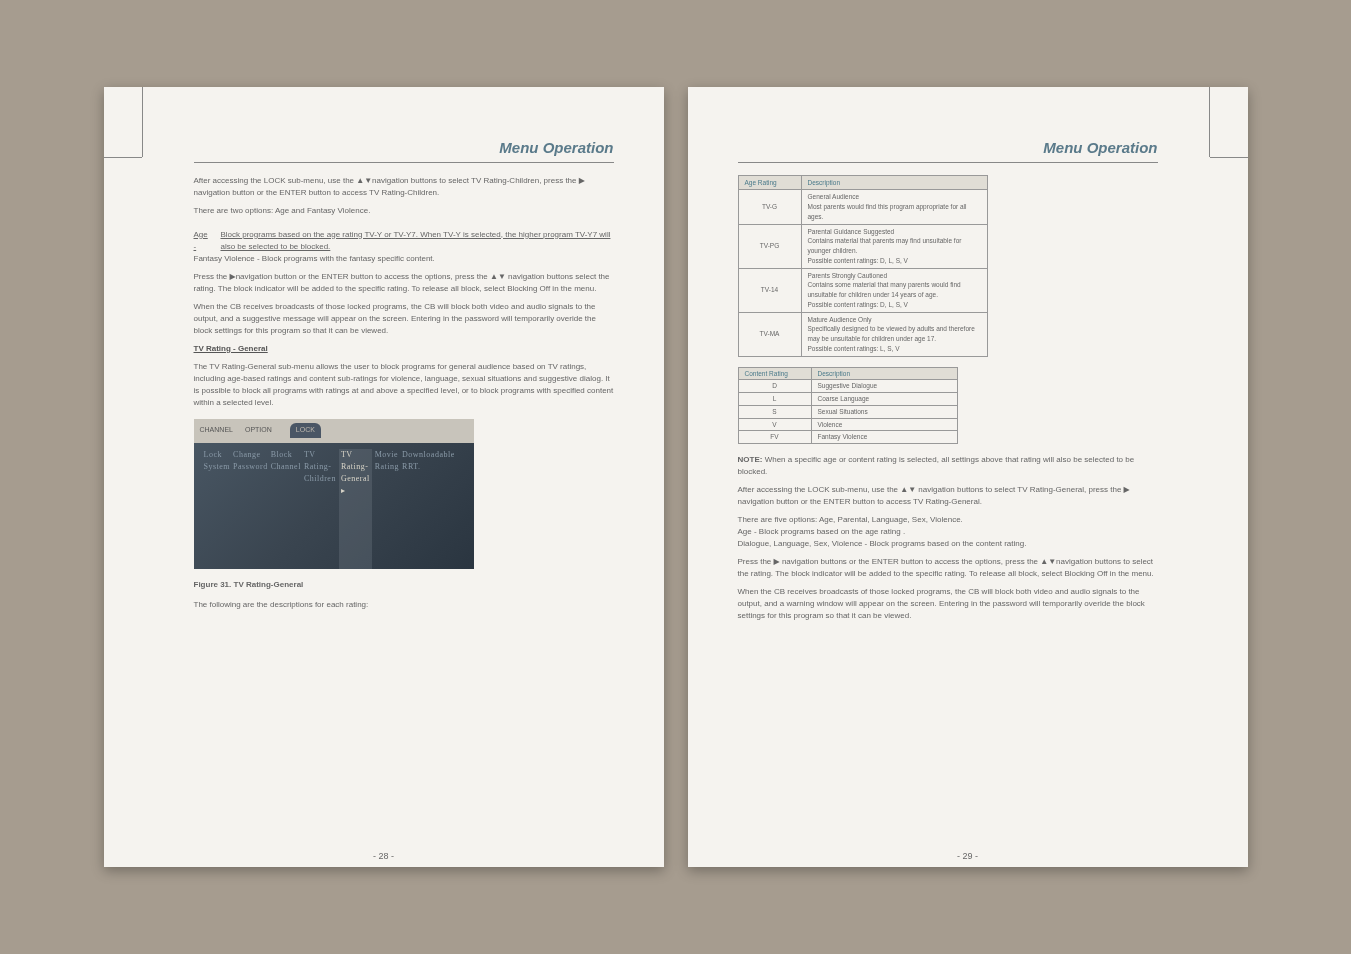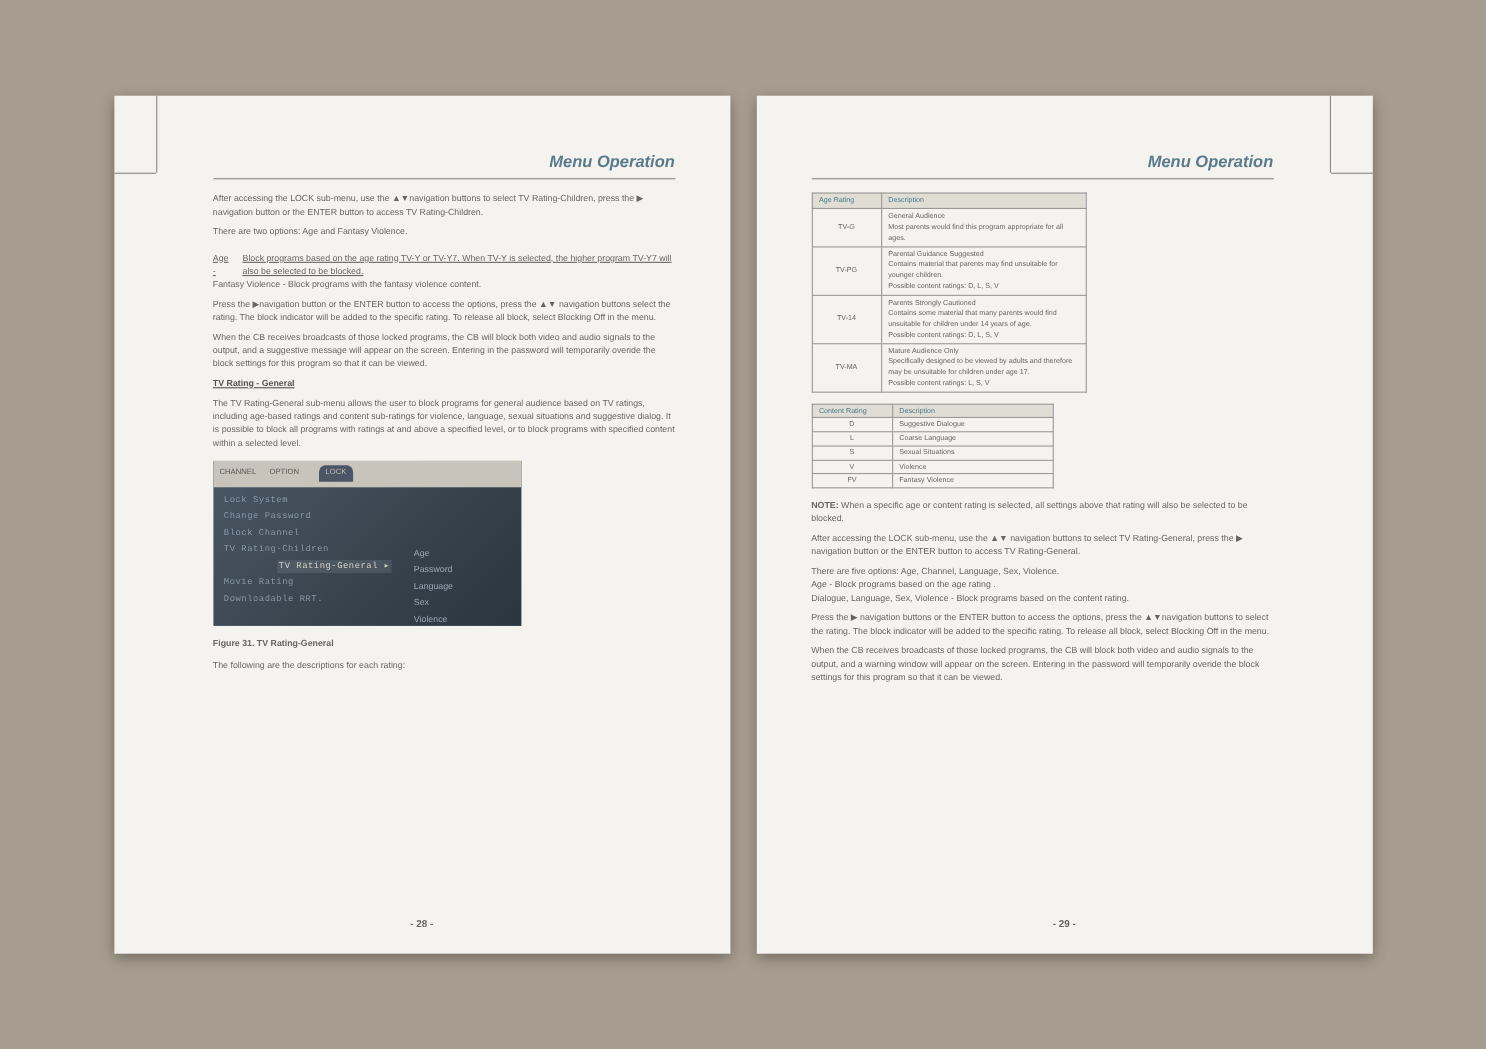--- a/index.html
+++ b/index.html
@@ -73,25 +73,25 @@
     height: 24px;
     background: #c8c4bb;
     display: flex;
     align-items: center;
     font-size: 7px;
     color: #555;
   }
   .tab { padding: 2px 6px; }
   .tab.active { background: #4a5665; color: #c0bab0; border-radius: 6px 6px 0 0; }
   .figure-body { display: flex; padding: 6px 10px; gap: 20px; }
-  .menu-col { display: flex; flex-direction: column; gap: 3px; font-size: 8px; color: #8a9aa8; font-family: Liberation Mono, monospace; letter-spacing: 0.5px; }
-  .menu-col .hl { color: #d8d4c8; background: rgba(120,130,140,0.3); padding: 0 2px; margin-left: 48px; }
+  .menu-col { display: flex; flex-direction: row; gap: 3px; font-size: 8px; color: #8a9aa8; font-family: Liberation Serif, serif; letter-spacing: 0.5px; }
+  .menu-col .hl { color: #d8d4c8; background: rgba(120,130,140,0.3); padding: 0 2px; }
   .sub-col { display: flex; flex-direction: column; gap: 3px; font-size: 8px; color: #9aa8b5; font-family: 'Arial Black', sans-serif; margin-top: 48px; }
   .fig-caption { font-weight: bold; font-size: 8px; margin: 8px 0; }
-  .page-num { position: absolute; bottom: 20px; left: 0; right: 0; text-align: center; font-weight: bold; font-size: 9px; }
+  .page-num { position: absolute; bottom: 4px; left: 0; right: 0; text-align: center; font-weight: normal; font-size: 9px; }
   
   table.rating { border-collapse: collapse; font-size: 6.5px; color: #666; margin-bottom: 10px; }
   table.rating td, table.rating th { border: 1px solid #999; padding: 2px 6px; text-align: left; vertical-align: top; }
   table.rating th { background: #e0ddd5; font-weight: normal; color: #4a7a8a; }
   table.rating td:first-child { text-align: center; vertical-align: middle; width: 50px; }
   table.content { border-collapse: collapse; font-size: 6.5px; color: #666; margin-bottom: 10px; }
   table.content td, table.content th { border: 1px solid #999; padding: 1px 6px; text-align: left; }
   table.content th { background: #e0ddd5; font-weight: normal; color: #4a7a8a; }
   table.content td:first-child { text-align: center; width: 60px; }
   p { margin: 6px 0; }
@@ -106,21 +106,21 @@
     <div class="corner-line"></div>
     <div class="corner-line v"></div>
     <div class="title">Menu Operation</div>
     <div class="bodytext">
       <p>After accessing the LOCK sub-menu, use the ▲▼navigation buttons to select TV Rating-Children, press the ▶ navigation button or the ENTER button to access TV Rating-Children.</p>
       <p style="margin-bottom:12px;">There are two options: Age and Fantasy Violence.</p>
       <div style="display:flex; gap:12px;text-decoration:underline;">
         <span>Age -</span>
         <span>Block programs based on the age rating TV-Y or TV-Y7. When TV-Y is selected, the higher program TV-Y7 will also be selected to be blocked.</span>
       </div>
-      <p style="margin-top:0;">Fantasy Violence - Block programs with the fantasy violence content.</p>
+      <p style="margin-top:0;">Fantasy Violence - Block programs with the fantasy specific content.</p>
       <p>Press the ▶navigation button or the ENTER button to access the options, press the ▲▼ navigation buttons select the rating. The block indicator will be added to the specific rating. To release all block, select Blocking Off in the menu.</p>
       <p>When the CB receives broadcasts of those locked programs, the CB will block both video and audio signals to the output, and a suggestive message will appear on the screen. Entering in the password will temporarily overide the block settings for this program so that it can be viewed.</p>
       <p class="bold">TV Rating - General</p>
       <p>The TV Rating-General sub-menu allows the user to block programs for general audience based on TV ratings, including age-based ratings and content sub-ratings for violence, language, sexual situations and suggestive dialog. It is possible to block all programs with ratings at and above a specified level, or to block programs with specified content within a selected level.</p>
 
       <div class="figure">
         <div class="figure-top">
           <span class="tab">CHANNEL</span>
           <span class="tab">OPTION</span>
           <span class="tab"></span>
@@ -214,20 +214,20 @@
       <tr>
             <td>FV</td>
             <td>Fantasy Violence</td>
           </tr>
     </tbody>
       </table>
 
     <div class="bodytext">
       <p><b>NOTE:</b> <span>When a specific age or content rating is selected, all settings above that rating will also be selected to be blocked.</span></p>
       <p>After accessing the LOCK sub-menu, use the ▲▼ navigation buttons to select TV Rating-General, press the ▶ navigation button or the ENTER button to access TV Rating-General.</p>
-      <p style="margin-bottom:0;"><span>There are five options: Age, Channel, Language, Sex, Violence.</span><br><span>Age - Block programs based on the age rating .</span><br><span>Dialogue, Language, Sex, Violence - Block programs based on the content rating.</span></p>
+      <p style="margin-bottom:0;"><span>There are five options: Age, Parental, Language, Sex, Violence.</span><br><span>Age - Block programs based on the age rating .</span><br><span>Dialogue, Language, Sex, Violence - Block programs based on the content rating.</span></p>
       <p>Press the ▶ navigation buttons or the ENTER button to access the options, press the ▲▼navigation buttons to select the rating. The block indicator will be added to the specific rating. To release all block, select Blocking Off in the menu.</p>
       <p>When the CB receives broadcasts of those locked programs, the CB will block both video and audio signals to the output, and a warning window will appear on the screen. Entering in the password will temporarily overide the block settings for this program so that it can be viewed.</p>
     </div>
     <div class="page-num">- 29 -</div>
   </div>
 
 </div>
 
 </body></html>

